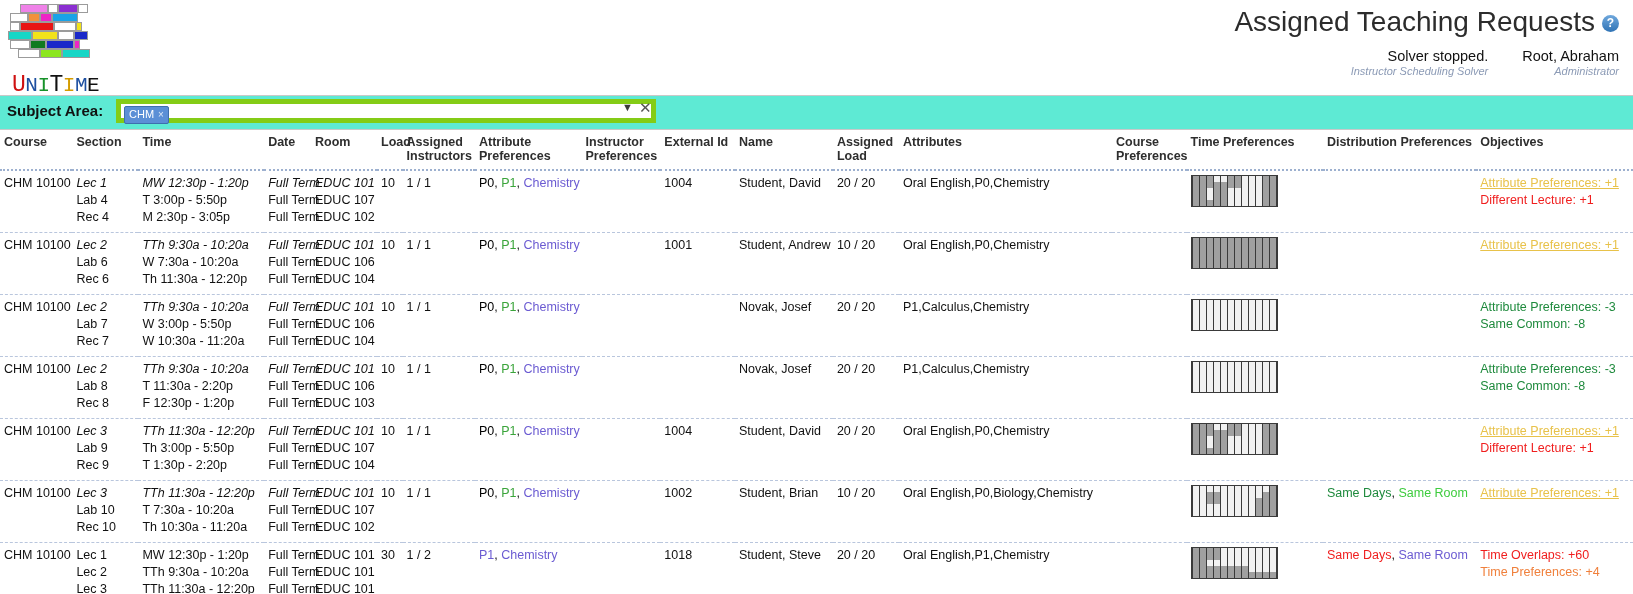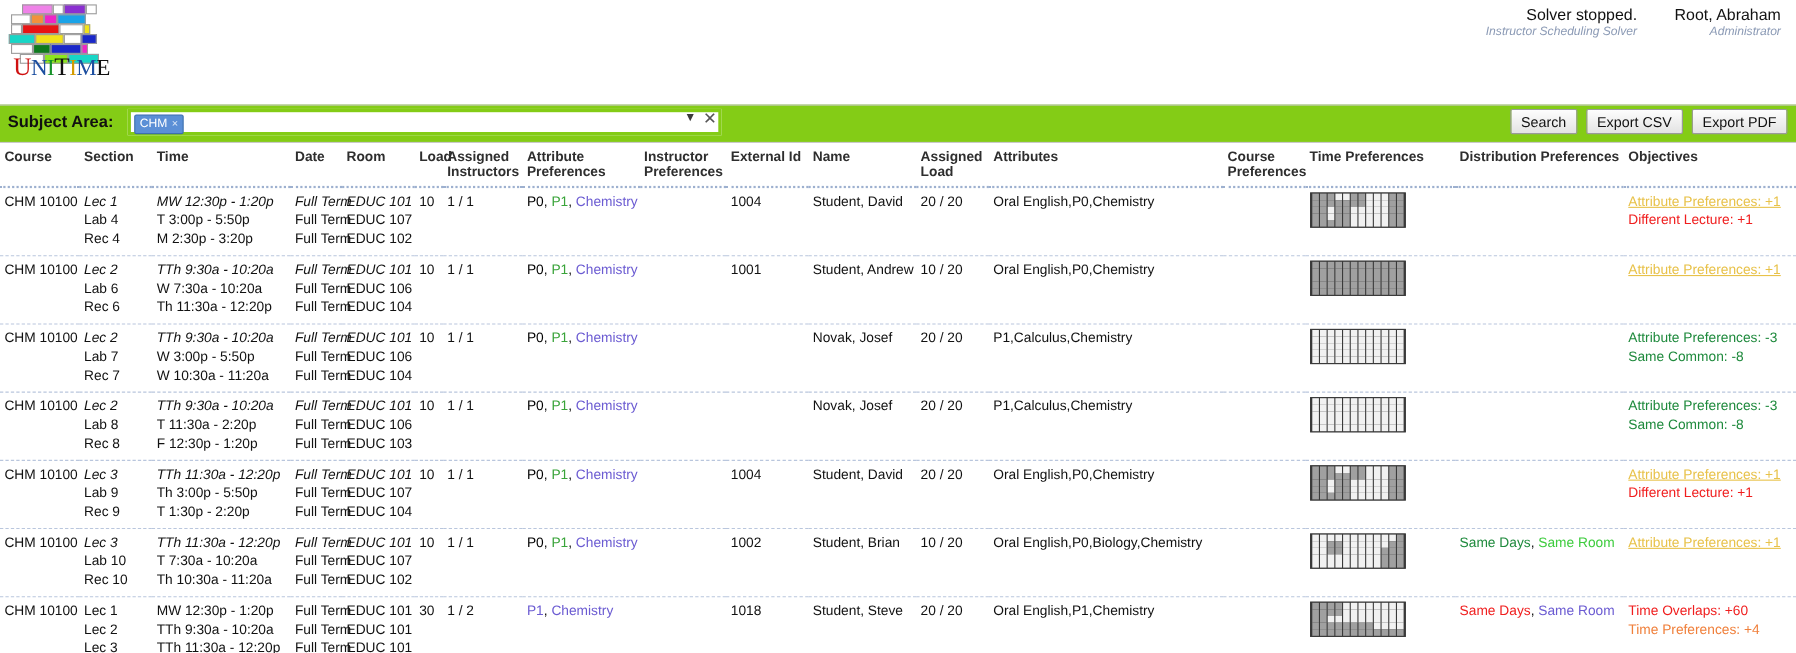--- a/index.html
+++ b/index.html
@@ -8,21 +8,21 @@
     font-family:"Liberation Sans", sans-serif;
     color:#000;-webkit-font-smoothing:antialiased;
   }
   .page{position:relative;width:1633px;height:594px;}
 
   
   .topbar{position:relative;height:95px;}
   .logo{position:absolute;left:8px;top:4px;width:86px;height:86px;}
   .logo-grid{position:relative;width:84px;height:56px;}
   .lg-box{position:absolute;border:1px solid #9b9b9b;box-sizing:border-box;background:#fff;}
-  .logo-word{position:absolute;left:4px;top:44px;font-family:Liberation Serif, serif;
+  .logo-word{position:absolute;left:4px;top:68px;font-family:Liberation Mono, monospace;
     font-size:21px;letter-spacing:-0.5px;white-space:nowrap;}
   .logo-word span{font-weight:400;}
   .lw-u{color:#cf1111;font-size:23px;}
   .lw-n{color:#1d4fa0;}
   .lw-i{color:#17922a;}
   .lw-t{color:#111;font-size:23px;}
   .lw-i2{color:#d49c00;}
   .lw-m{color:#1d4fa0;}
   .lw-e{color:#111;}
 
@@ -32,24 +32,24 @@
   .help-icon{display:inline-block;vertical-align:middle;width:17px;height:17px;border-radius:50%;
     background:linear-gradient(#6fa8dd,#2f73b5);color:#fff;font-size:12px;line-height:17px;
     text-align:center;margin-left:7px;font-weight:bold;font-family:"Liberation Sans",sans-serif;}
   .statusrow{display:flex;justify-content:flex-end;gap:34px;margin-top:6px;}
   .statuscell{text-align:right;}
   .s-main{font-size:14.5px;color:#111;white-space:nowrap;}
   .s-sub{font-size:11px;color:#8b9ab5;font-style:italic;white-space:nowrap;margin-top:1px;}
 
   
   .filterbar{position:relative;border-top:1px solid #c9c9c9;border-bottom:1px solid #c9c9c9;
-    background:#84cc16;height:33px;}
+    background:#5eead4;height:33px;}
   .fb-label{position:absolute;left:7px;top:6px;font-size:15px;font-weight:bold;color:#111;}
   .fb-inputwrap{position:absolute;left:116px;top:3px;width:540px;height:24px;
-    background:#fff;border:3px solid #84cc16;box-sizing:border-box;}
+    background:#fff;border:5px solid #84cc16;box-sizing:border-box;}
   .chip{display:inline-block;margin:2px 0 0 3px;padding:1px 4px 2px 4px;background:#5b8fd6;
     border:1px solid #3d6fae;color:#fff;font-size:11px;border-radius:2px;line-height:13px;}
   .chip .x{margin-left:4px;color:#dbe7f7;font-size:10px;}
   .fb-caret{position:absolute;left:622px;top:5px;font-size:11px;color:#3b3b3b;}
   .fb-clear{position:absolute;left:639px;top:3px;font-size:15px;color:#555;}
   .btns{position:absolute;right:8px;top:3px;display:flex;gap:8px;}
   .btn{border:1px solid #9a9a9a;background:linear-gradient(#fdfdfd,#e3e3e3);
     font-size:13px;padding:3px 9px;color:#111;border-radius:2px;
     font-family:"Liberation Sans",sans-serif;cursor:pointer;}
 
@@ -116,45 +116,41 @@
           <div class="lg-box" style="left: 38px; top: 36px; width: 28px; height: 9px; background: rgb(26, 40, 201);"></div>
           <div class="lg-box" style="left: 66px; top: 36px; width: 6px; height: 9px; background: rgb(238, 37, 198);"></div>
           <div class="lg-box" style="left: 10px; top: 45px; width: 22px; height: 9px; background: rgb(255, 255, 255);"></div>
           <div class="lg-box" style="left: 32px; top: 45px; width: 22px; height: 9px; background: rgb(140, 230, 31);"></div>
           <div class="lg-box" style="left: 54px; top: 45px; width: 28px; height: 9px; background: rgb(23, 214, 198);"></div>
         </div>
       <div class="logo-word"><span class="lw-u">U</span><span class="lw-n">N</span><span class="lw-i">I</span><span class="lw-t">T</span><span class="lw-i2">I</span><span class="lw-m">M</span><span class="lw-e">E</span></div>
     </div>
 
     <div class="title-block">
+      <div class="page-title"><span>Assigned Teaching Requests</span><span class="help-icon">?</span></div>
       <div class="statusrow">
         <div class="statuscell">
           <div class="s-main">Solver stopped.</div>
           <div class="s-sub">Instructor Scheduling Solver</div>
         </div>
         <div class="statuscell">
           <div class="s-main">Root, Abraham</div>
           <div class="s-sub">Administrator</div>
         </div>
       </div>
     </div>
   </div>
 
   <div class="filterbar">
     <div class="fb-label">Subject Area:</div>
     <div class="fb-inputwrap">
       <span class="chip"><span>CHM</span><span class="x">×</span></span>
     </div>
     <div class="fb-caret">▼</div>
     <div class="fb-clear">✕</div>
-    <div class="btns">
-      <button class="btn">Search</button>
-      <button class="btn">Export CSV</button>
-      <button class="btn">Export PDF</button>
-    </div>
   </div>
 
   <table class="grid">
     <colgroup>
       <col style="width:68px">
         <col style="width:62px">
         <col style="width:118px">
       <col style="width:44px">
         <col style="width:62px">
         <col style="width:24px">
@@ -197,21 +193,21 @@
             <div class="ln">CHM 10100</div>
           </td>
           <td class="nowrap">
             <div class="ln ital">Lec 1</div>
             <div class="ln">Lab 4</div>
             <div class="ln">Rec 4</div>
           </td>
           <td class="nowrap">
             <div class="ln ital">MW 12:30p - 1:20p</div>
             <div class="ln">T 3:00p - 5:50p</div>
-            <div class="ln">M 2:30p - 3:20p</div>
+            <div class="ln">M 2:30p - 3:05p</div>
           </td>
           <td class="nowrap">
             <div class="ln ital">Full Term</div>
             <div class="ln">Full Term</div>
             <div class="ln">Full Term</div>
           </td>
           <td class="nowrap">
             <div class="ln ital">EDUC 101</div>
             <div class="ln">EDUC 107</div>
             <div class="ln">EDUC 102</div>

